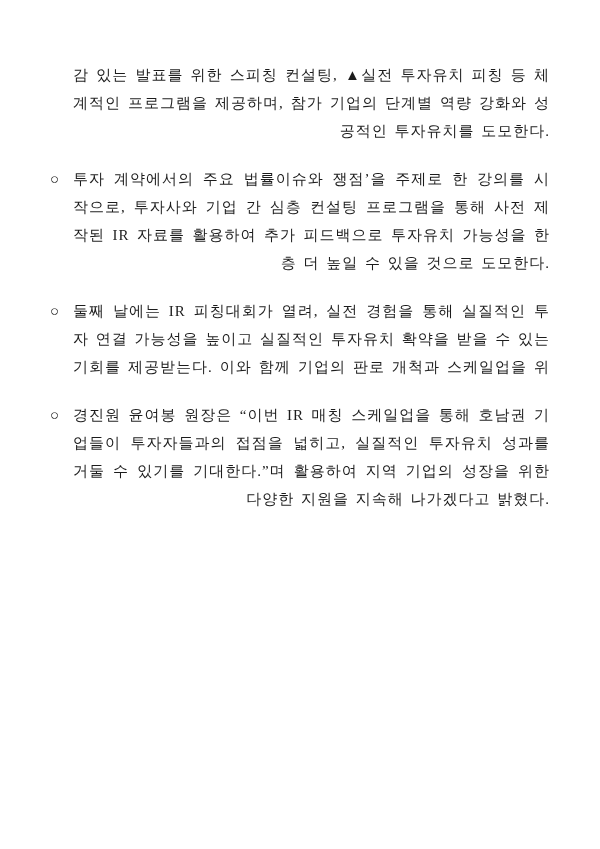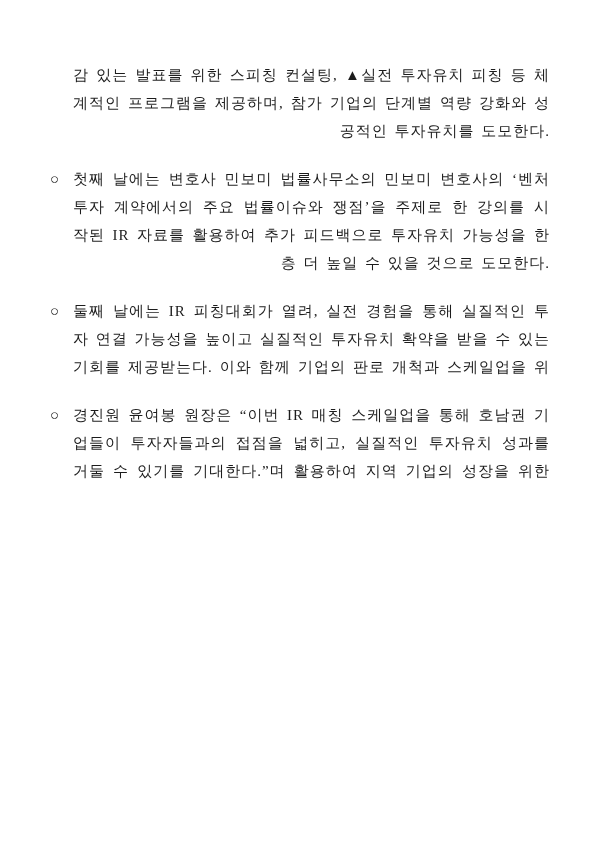--- a/index.html
+++ b/index.html
@@ -58,34 +58,35 @@
   <div class="content">
 
     <div class="para">
       <div class="line j">감 있는 발표를 위한 스피칭 컨설팅, ▲실전 투자유치 피칭 등 체</div>
       <div class="line j">계적인 프로그램을 제공하며, 참가 기업의 단계별 역량 강화와 성</div>
       <div class="line last">공적인 투자유치를 도모한다.</div>
     </div>
 
     <div class="para">
       <span class="bullet">○</span>
-      <div class="line j">첫째 날에는 변호사 민보미 법률사무소의 민보미 변호사의 ‘벤처</div>
       <div class="line j">투자 계약에서의 주요 법률이슈와 쟁점’을 주제로 한 강의를 시</div>
+      <div class="line j">작으로, 투자사와 기업 간 심층 컨설팅 프로그램을 통해 사전 제</div>
       <div class="line j">작된 IR 자료를 활용하여 추가 피드백으로 투자유치 가능성을 한</div>
       <div class="line last">층 더 높일 수 있을 것으로 도모한다.</div>
     </div>
 
     <div class="para">
       <span class="bullet">○</span>
       <div class="line j">둘째 날에는 IR 피칭대회가 열려, 실전 경험을 통해 실질적인 투</div>
       <div class="line j">자 연결 가능성을 높이고 실질적인 투자유치 확약을 받을 수 있는</div>
       <div class="line j">기회를 제공받는다. 이와 함께 기업의 판로 개척과 스케일업을 위</div>
     </div>
 
     <div class="para">
       <span class="bullet">○</span>
       <div class="line j">경진원 윤여봉 원장은 “이번 IR 매칭 스케일업을 통해 호남권 기</div>
       <div class="line j">업들이 투자자들과의 접점을 넓히고, 실질적인 투자유치 성과를</div>
       <div class="line j">거둘 수 있기를 기대한다.”며 활용하여 지역 기업의 성장을 위한</div>
+      <div class="line last">다양한 지원을 지속해 나가겠다고 밝혔다.</div>
     </div>
 
   </div>
 </div>
 
 </body></html>

